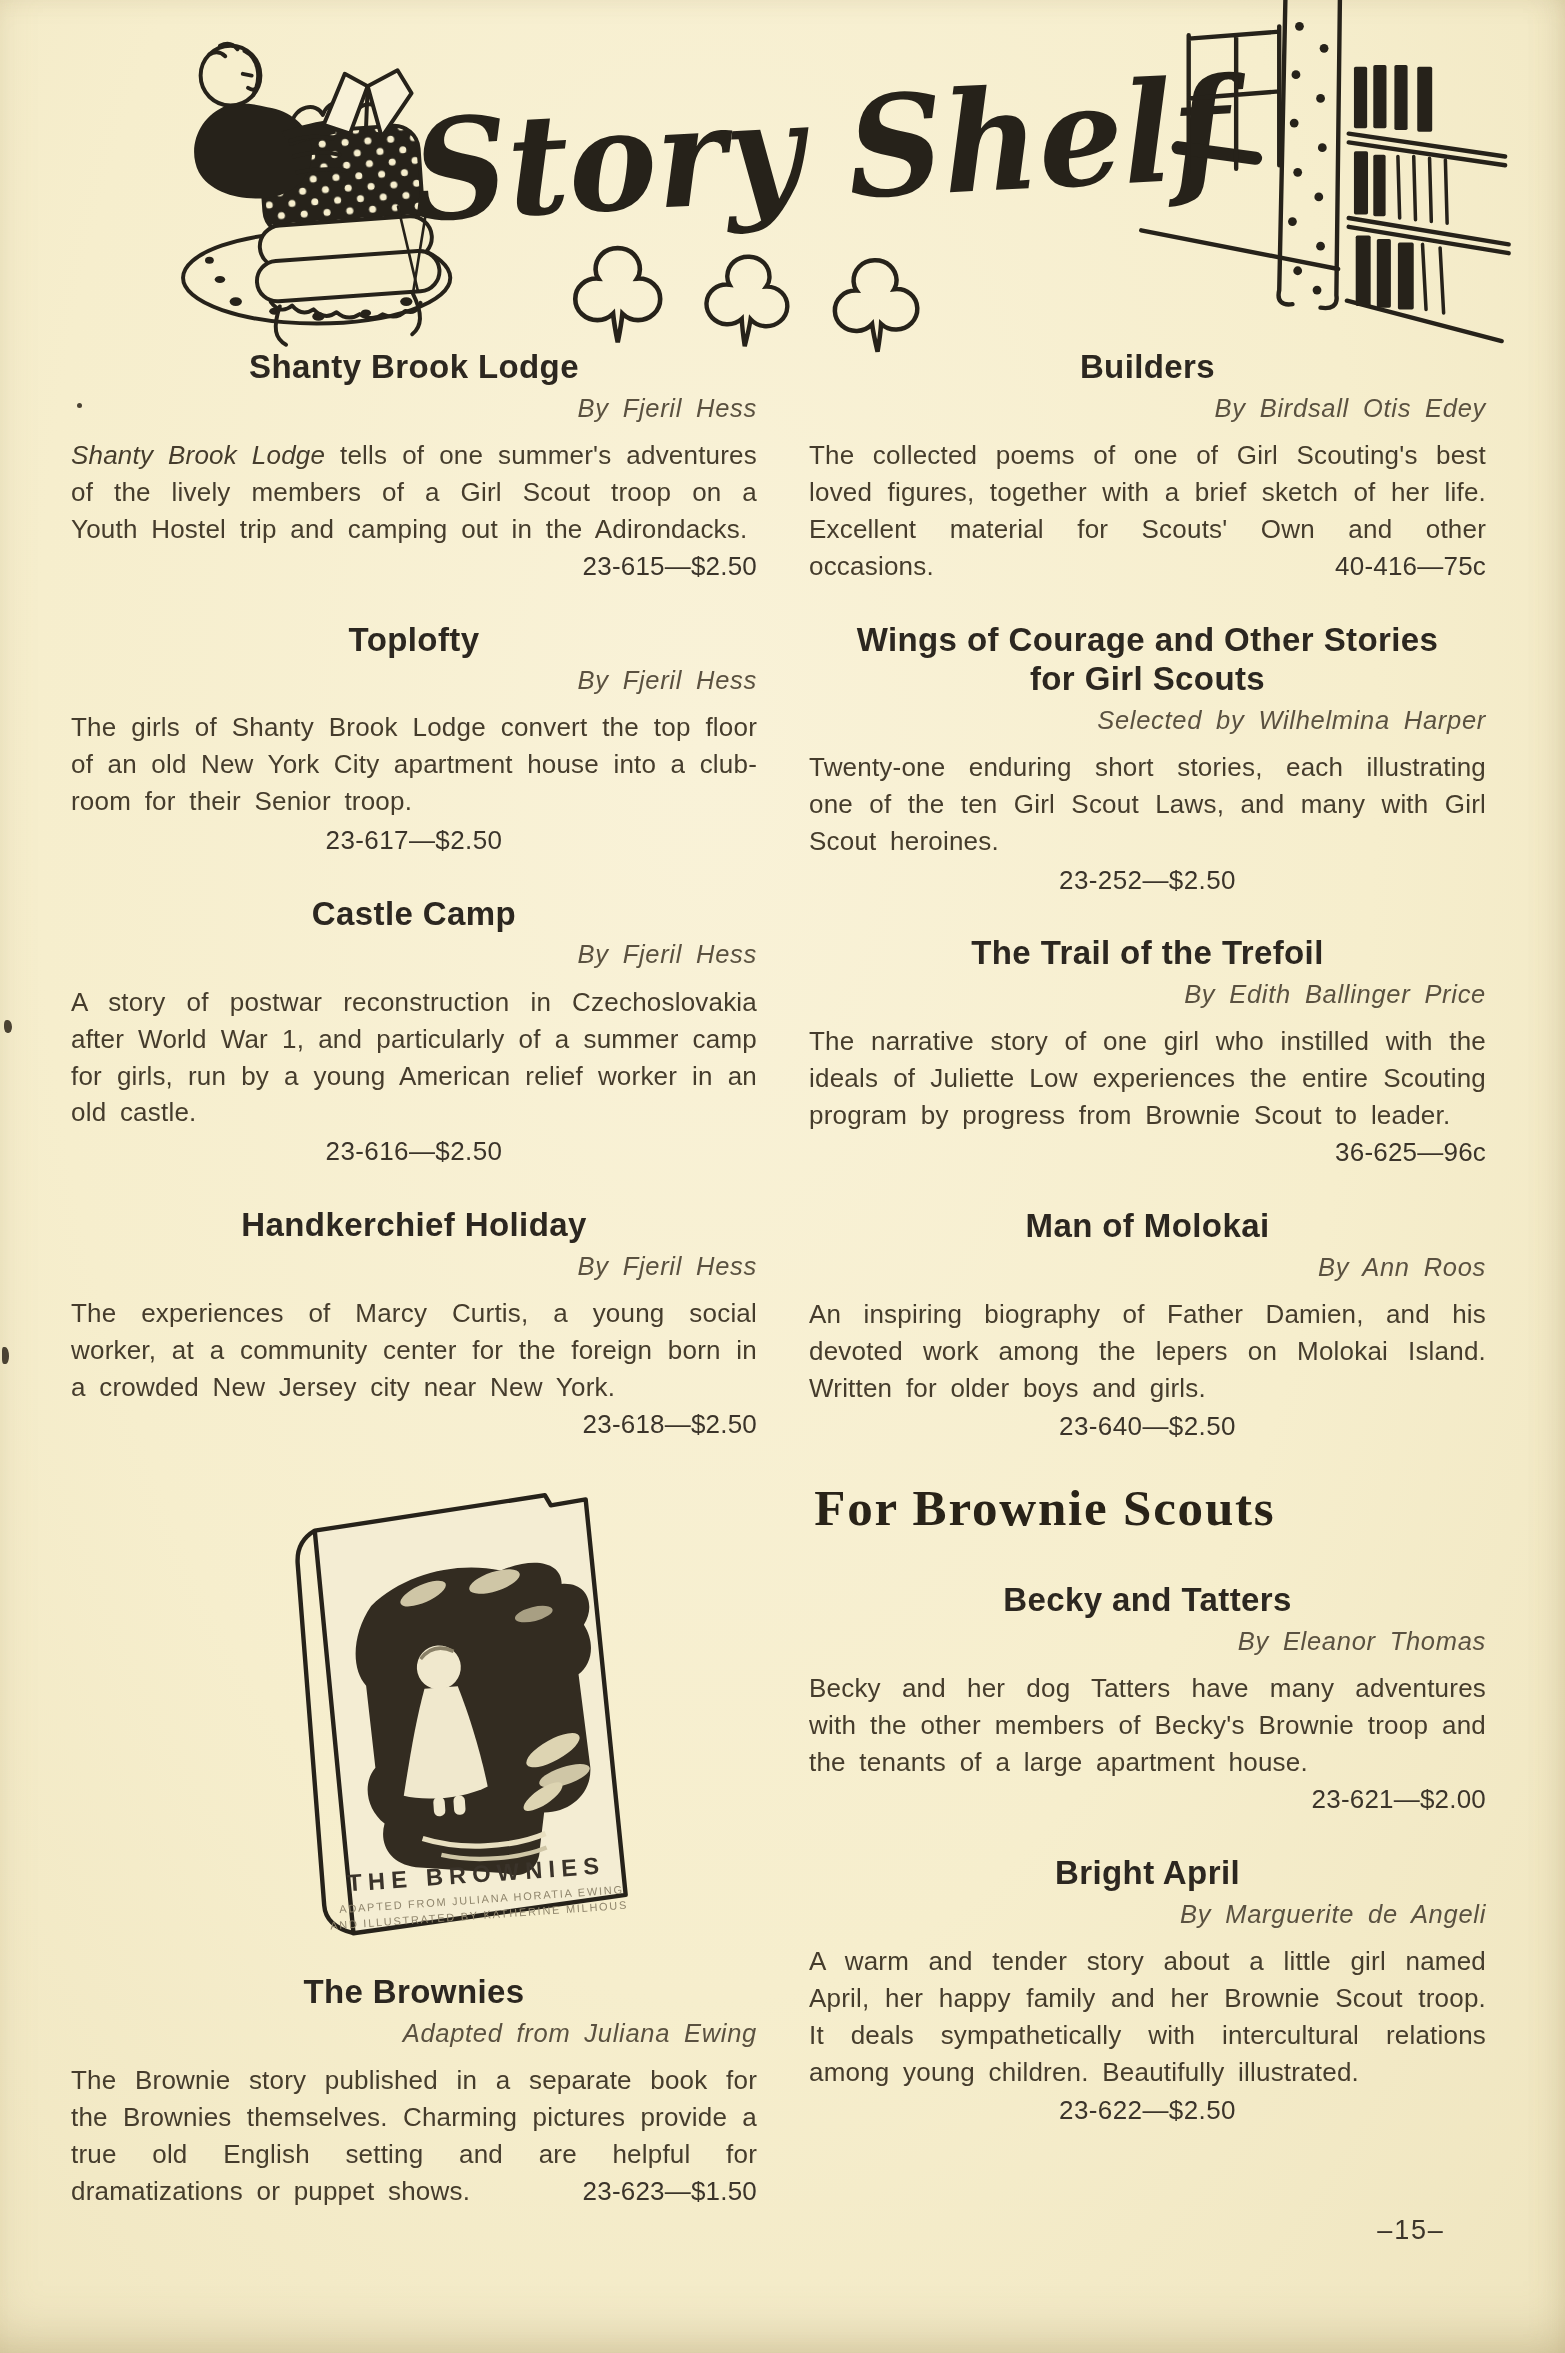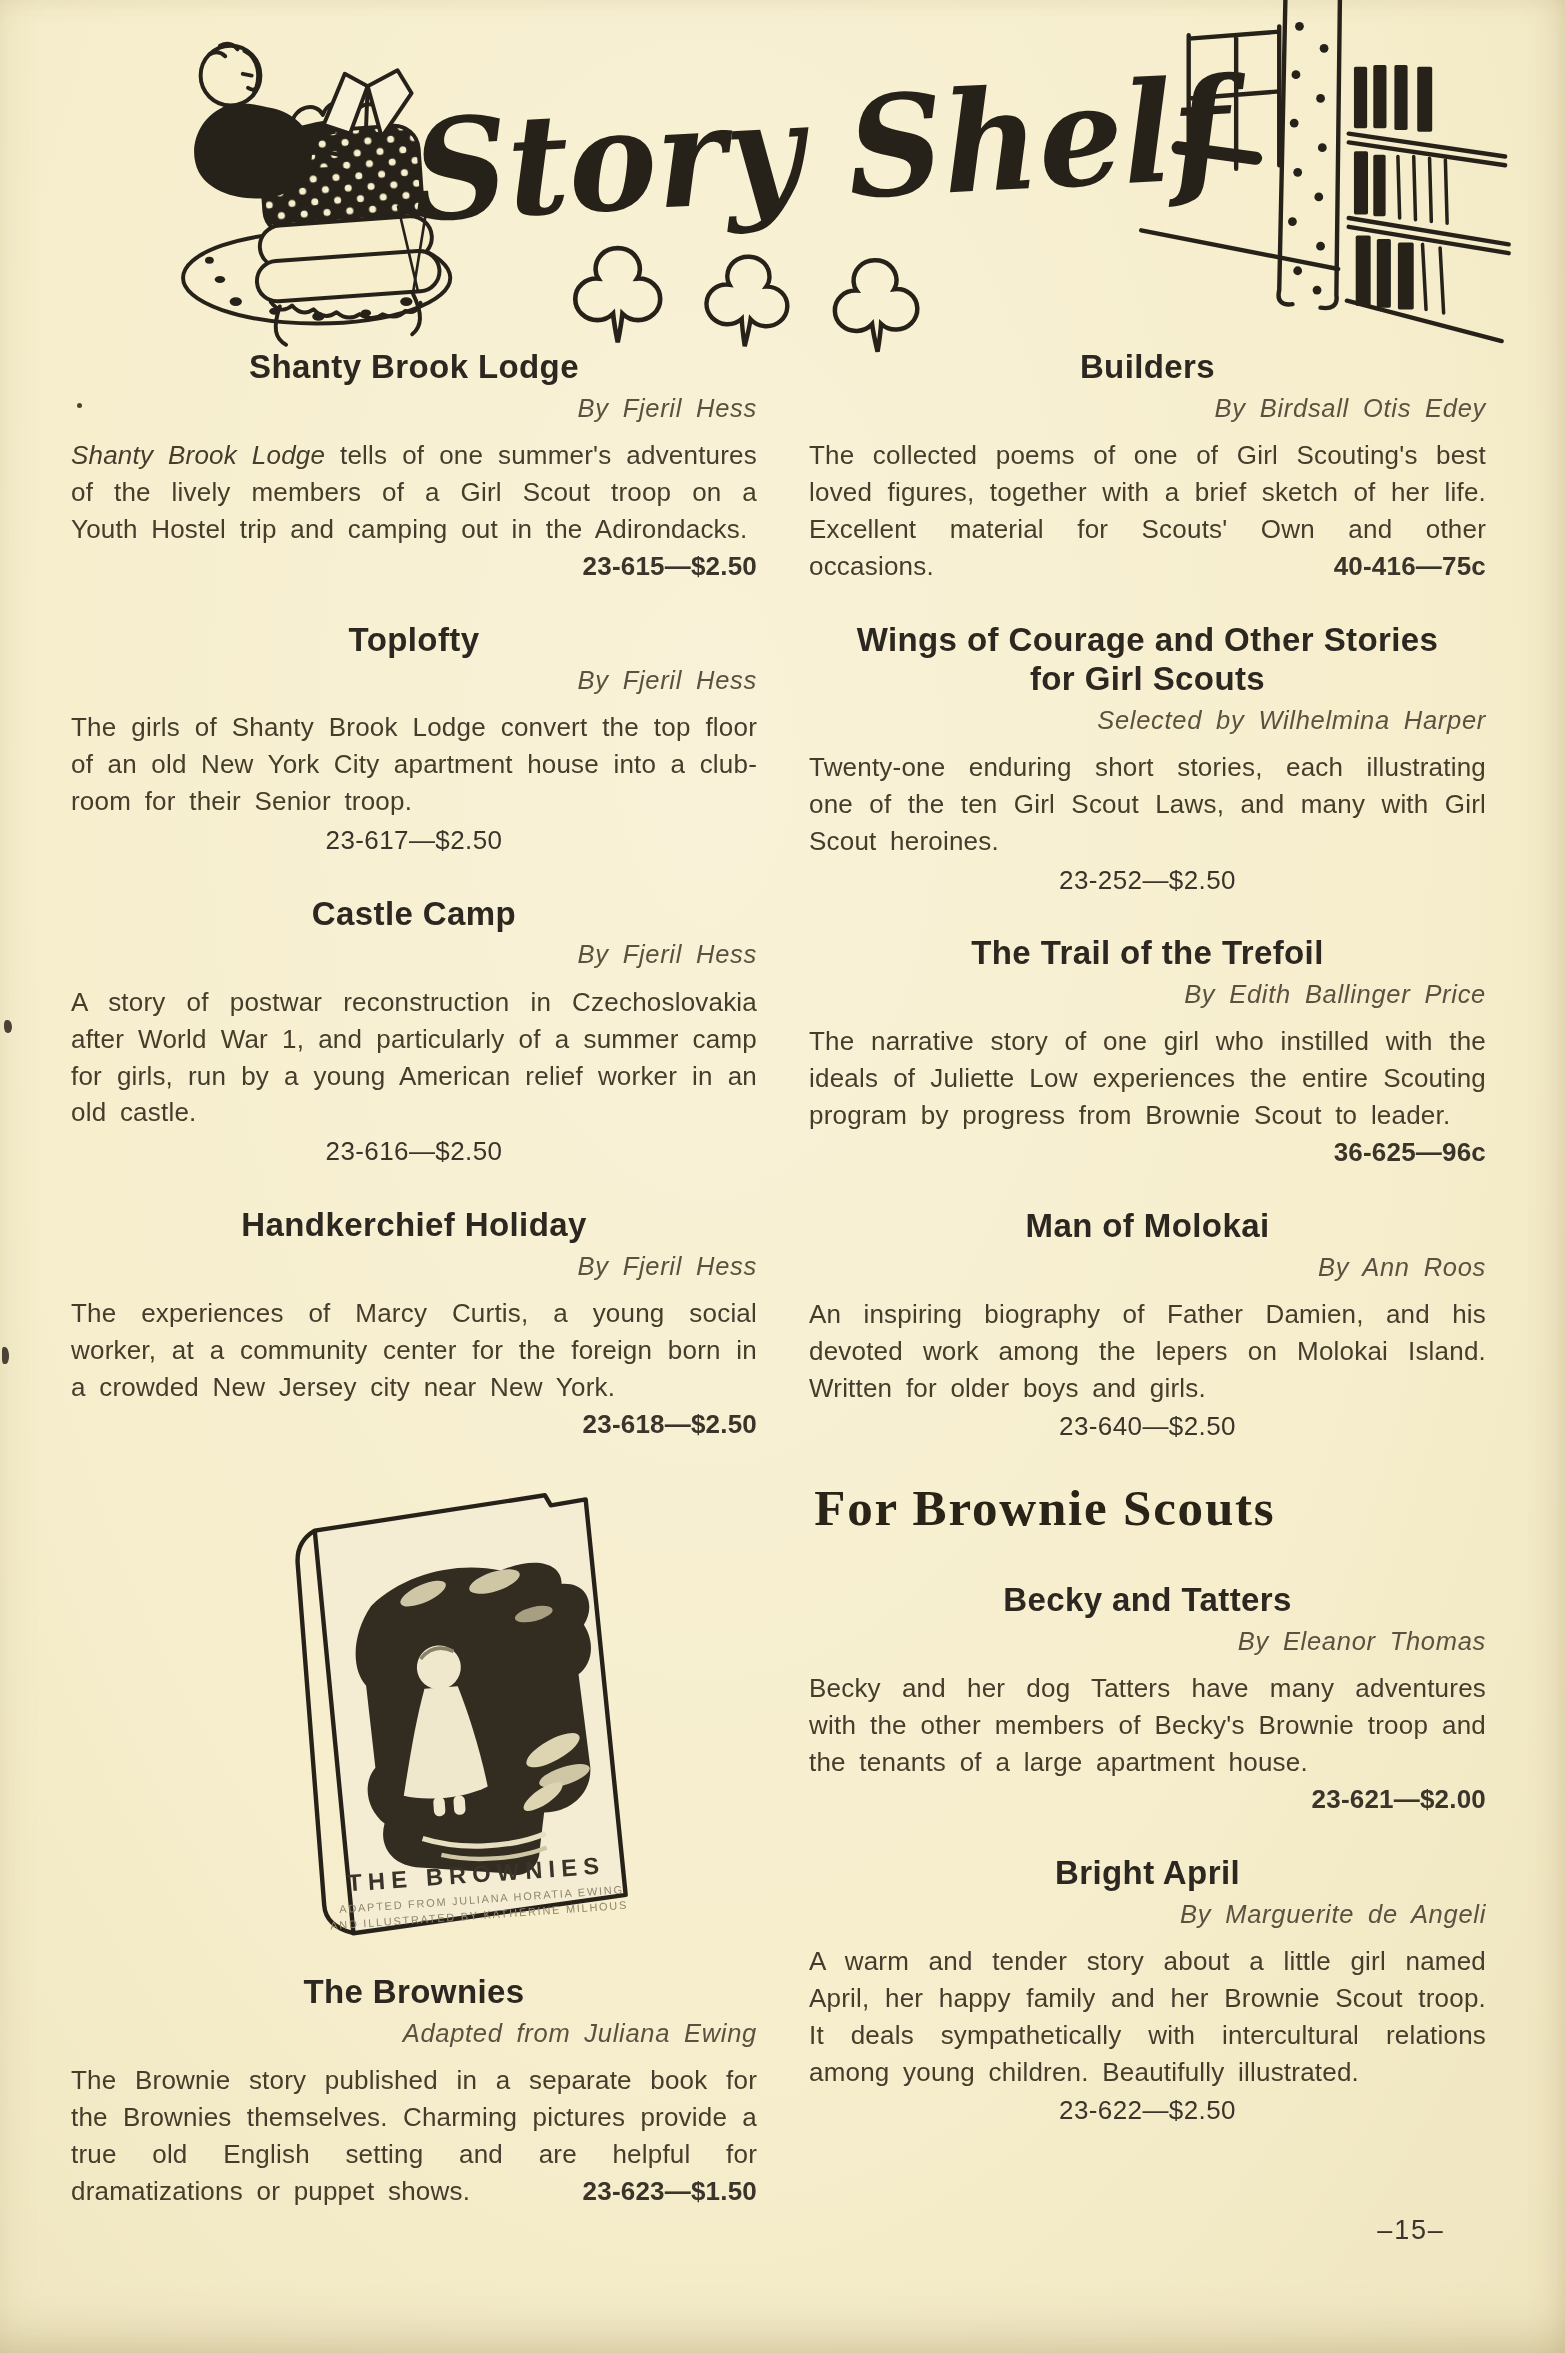--- a/index.html
+++ b/index.html
@@ -31,21 +31,21 @@
     font:italic 400 25.5px/1.15 "Liberation Sans", sans-serif;
     color:#5a5140;word-spacing:6.2px;letter-spacing:0.7px;
   }
   .body-text{
     margin:14px 0 0;
     font:400 26px/1.42 "Liberation Sans", sans-serif;
     color:#453c2c;text-align:justify;
     word-spacing:6.2px;letter-spacing:0.2px;
   }
   .body-text .lead{font-style:italic;}
-  .code-inline{float:right;white-space:nowrap;margin-left:23px;color:#3b342a;font-weight:bold;}
+  .code-inline{float:right;white-space:nowrap;margin-left:23px;color:#3b342a;}
   .code-center{
     margin:1.8px 0 0;text-align:center;
     font:400 26px/1.42 "Liberation Sans", sans-serif;
     color:#3b342a;letter-spacing:0.4px;
   }
   .section-header{
     margin:26px 0 44px 5.3px;
     font:700 51px/1.1 "Liberation Serif", serif;
     color:#292318;letter-spacing:1.8px;
   }

